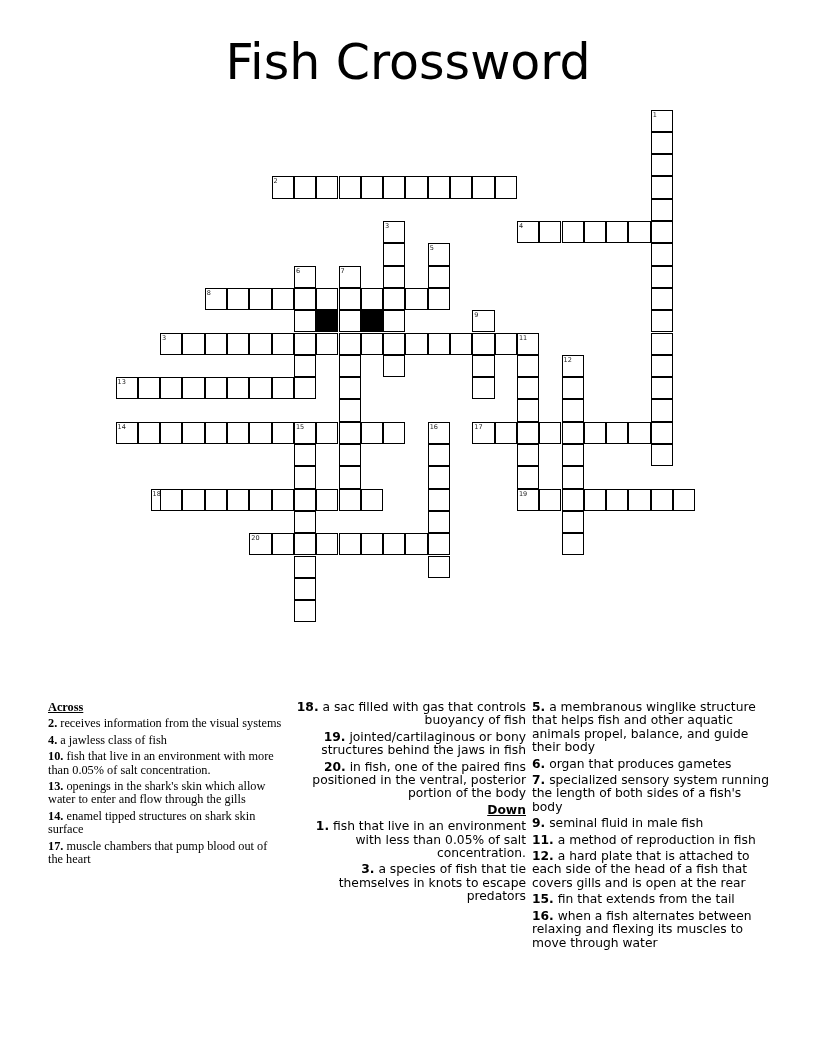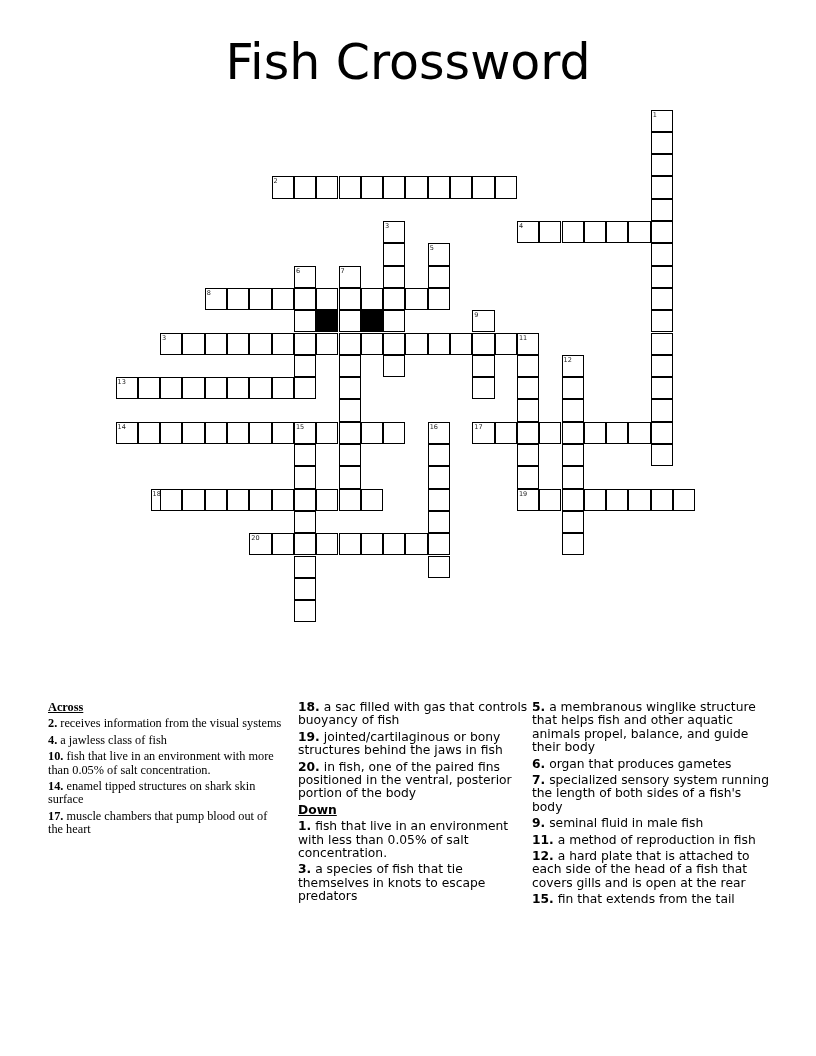--- a/index.html
+++ b/index.html
@@ -8,21 +8,21 @@
   .title { position: absolute; left: 0; width: 816px; top: 30px; text-align: center;
            font-size: 49px; line-height: 66px; font-weight: normal; letter-spacing: 0px; }
   .grid { position: absolute; left: 116px; top: 110px; width: 586px; height: 516px; }
   .cell { position: absolute; width: 22.3px; height: 22.3px; box-sizing: border-box;
           border: 1px solid #000; background: #fff; margin-left: -0.5px; margin-top: -0.5px; }
   .cell.block { background: #000; }
   .cell .num { position: absolute; left: 1px; top: 0px; font-size: 6.5px; line-height: 8px;
                font-family: "DejaVu Sans", sans-serif; color: #222; }
   .clues { position: absolute; top: 701px; font-size: 12.3px; line-height: 13.4px; }
   .col1 { left: 48px; width: 236px; font-family: Liberation Serif, serif; }
-  .col2 { left: 298px; width: 236px; }
+  .col2 { left: 290px; width: 236px; text-align: right; }
   .col3 { left: 532px; width: 240px; }
   .heading { font-weight: bold; text-decoration: underline; margin-bottom: 3px; }
   .clue { margin-bottom: 3px; }
   .clue b { font-weight: bold; }
 </style>
 </head>
 <body>
 
 <div class="title">Fish Crossword</div>
 
@@ -232,20 +232,21 @@
     <div class="cell" style="left: 289.9px; top: 423.7px;"></div>
     <div class="cell block" style="left: 200.7px; top: 200.7px;"></div>
     <div class="cell block" style="left: 245.3px; top: 200.7px;"></div>
   </div>
 
 <div class="clues col1">
   <div class="heading">Across</div>
   <div class="clue"><b>2.</b> <span>receives information from the visual systems</span></div>
   <div class="clue"><b>4.</b> <span>a jawless class of fish</span></div>
   <div class="clue"><b>10.</b> <span>fish that live in an environment with more than 0.05% of salt concentration.</span></div>
+  <div class="clue"><b>13.</b> <span>openings in the shark's skin which allow water to enter and flow through the gills</span></div>
   <div class="clue"><b>14.</b> <span>enamel tipped structures on shark skin surface</span></div>
   <div class="clue"><b>17.</b> <span>muscle chambers that pump blood out of the heart</span></div>
 </div>
 
 <div class="clues col2">
   <div class="clue"><b>18.</b> <span>a sac filled with gas that controls buoyancy of fish</span></div>
   <div class="clue"><b>19.</b> <span>jointed/cartilaginous or bony structures behind the jaws in fish</span></div>
   <div class="clue"><b>20.</b> <span>in fish, one of the paired fins positioned in the ventral, posterior portion of the body</span></div>
   <div class="heading">Down</div>
   <div class="clue"><b>1.</b> <span>fish that live in an environment with less than 0.05% of salt concentration.</span></div>
@@ -253,13 +254,14 @@
 </div>
 
 <div class="clues col3">
   <div class="clue"><b>5.</b> <span>a membranous winglike structure that helps fish and other aquatic animals propel, balance, and guide their body</span></div>
   <div class="clue"><b>6.</b> <span>organ that produces gametes</span></div>
   <div class="clue"><b>7.</b> <span>specialized sensory system running the length of both sides of a fish's body</span></div>
   <div class="clue"><b>9.</b> <span>seminal fluid in male fish</span></div>
   <div class="clue"><b>11.</b> <span>a method of reproduction in fish</span></div>
   <div class="clue"><b>12.</b> <span>a hard plate that is attached to each side of the head of a fish that covers gills and is open at the rear</span></div>
   <div class="clue"><b>15.</b> <span>fin that extends from the tail</span></div>
+  <div class="clue"><b>16.</b> <span>when a fish alternates between relaxing and flexing its muscles to move through water</span></div>
 </div>
 
 </body></html>

